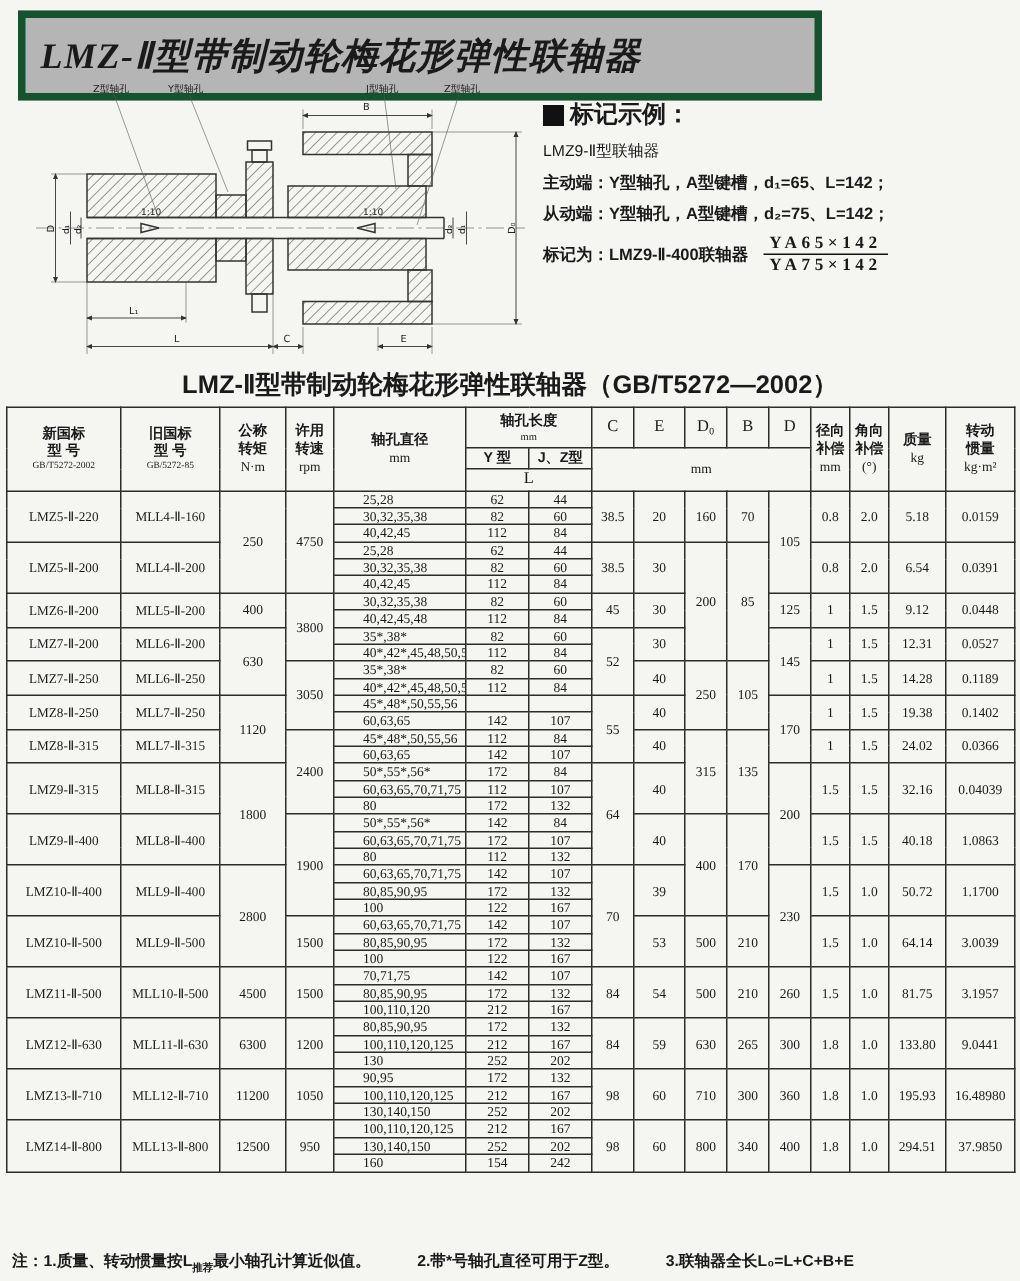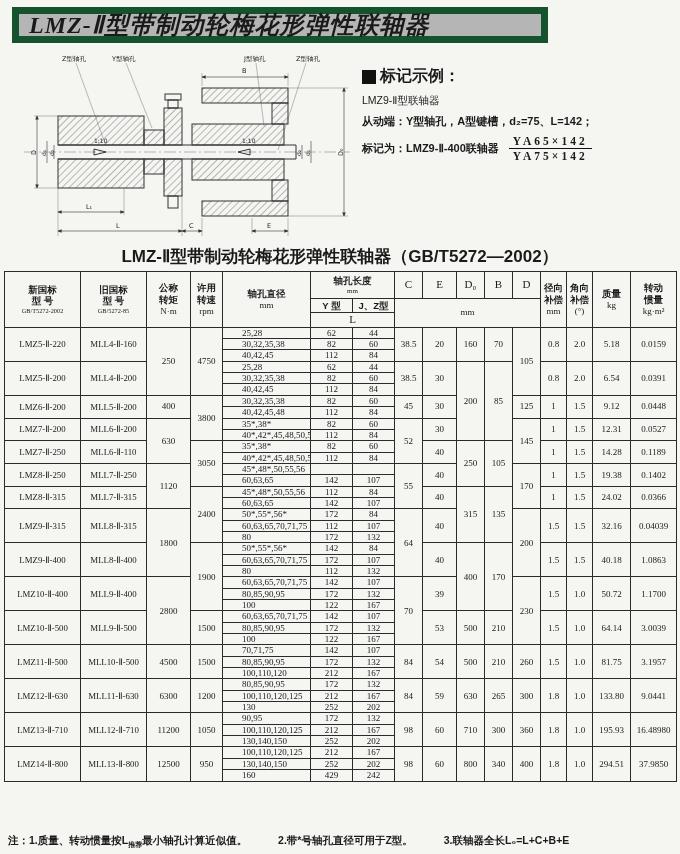--- a/index.html
+++ b/index.html
@@ -2,22 +2,22 @@
 <html><head>
 <meta charset="utf-8">
 <style>
   * { box-sizing: border-box; margin: 0; padding: 0; }
   html,body { width: 680px; height: 854px; }
   body {
     position: relative; background: #f5f5f2; color: #1a1a1a;
     font-family: "Liberation Serif", serif; overflow: hidden;
   }
   .title-bar {
-    position: absolute; left: 12px; top: 7px; width: 536px; height: 36px;
-    background: #b5b5b5; border: 7px solid #14532d;
+    position: absolute; left: 12px; top: 7px; width: 536px; height: 60px;
+    background: #b5b5b5; border: 5px solid #14532d;
     display: flex; align-items: center; padding-left: 10px; gap: 2px;
   }
   .title-main { font-size: 24px; font-weight: bold; font-style: italic; letter-spacing: 1px; }
   .title-paren { font-size: 15px; font-weight: bold; }
 
   .drawing-wrap { position: absolute; left: 6px; top: 52px; width: 352px; height: 196px; }
   svg text { font-family: "DejaVu Sans", sans-serif; fill: #222; }
   .part { fill: url(#h45); stroke: #333; stroke-width: 1; }
   .outline { fill: none; stroke: #333; stroke-width: 1; }
   .dim { stroke: #333; stroke-width: 0.6; fill: none; }
@@ -157,20 +157,21 @@
   <text class="lbl" x="261" y="176">E</text>
 </svg>
 </div>
 
 <div class="marking">
   <div class="marking-heading">
     <span class="black-square"></span>
     <span>标记示例：</span>
   </div>
   <div class="mline light">LMZ9-Ⅱ型联轴器</div>
+  <div class="mline">主动端：Y型轴孔，A型键槽，d₁=65、L=142；</div>
   <div class="mline">从动端：Y型轴孔，A型键槽，d₂=75、L=142；</div>
   <div class="mark-row">
     <span class="mline" style="margin-bottom:0">标记为：LMZ9-Ⅱ-400联轴器</span>
     <span class="fraction">
       <span class="top">YA65×142</span>
       <span class="bot">YA75×142</span>
     </span>
   </div>
 </div>
 
@@ -349,21 +350,21 @@
         <td rowspan="2">12.31</td>
         <td rowspan="2">0.0527</td>
       </tr>
       <tr>
         <td class="bore">40*,42*,45,48,50,55,56</td>
         <td>112</td>
         <td>84</td>
       </tr>
       <tr>
         <td rowspan="2" class="model">LMZ7-Ⅱ-250</td>
-        <td rowspan="2" class="model">MLL6-Ⅱ-110</td>
+        <td rowspan="2" class="model">MLL6-Ⅱ-250</td>
         <td rowspan="4">3050</td>
         <td class="bore">35*,38*</td>
         <td>82</td>
         <td>60</td>
         <td rowspan="2">40</td>
         <td rowspan="4">250</td>
         <td rowspan="4">105</td>
         <td rowspan="2">1</td>
         <td rowspan="2">1.5</td>
         <td rowspan="2">14.28</td>
@@ -616,21 +617,21 @@
         <td rowspan="3">294.51</td>
         <td rowspan="3">37.9850</td>
       </tr>
       <tr>
         <td class="bore">130,140,150</td>
         <td>252</td>
         <td>202</td>
       </tr>
       <tr>
         <td class="bore">160</td>
-        <td>429</td>
+        <td>154</td>
         <td>242</td>
       </tr>
     </tbody>
 </table>
 
 <div class="notes">
   <span><span>注：1.质量、转动惯量按L</span><span class="subsmall">推荐</span><span>最小轴孔计算近似值。</span></span>
   <span class="gap"></span>
   <span class="gap">2.带*号轴孔直径可用于Z型。</span>
   <span>3.联轴器全长L₀=L+C+B+E</span>

